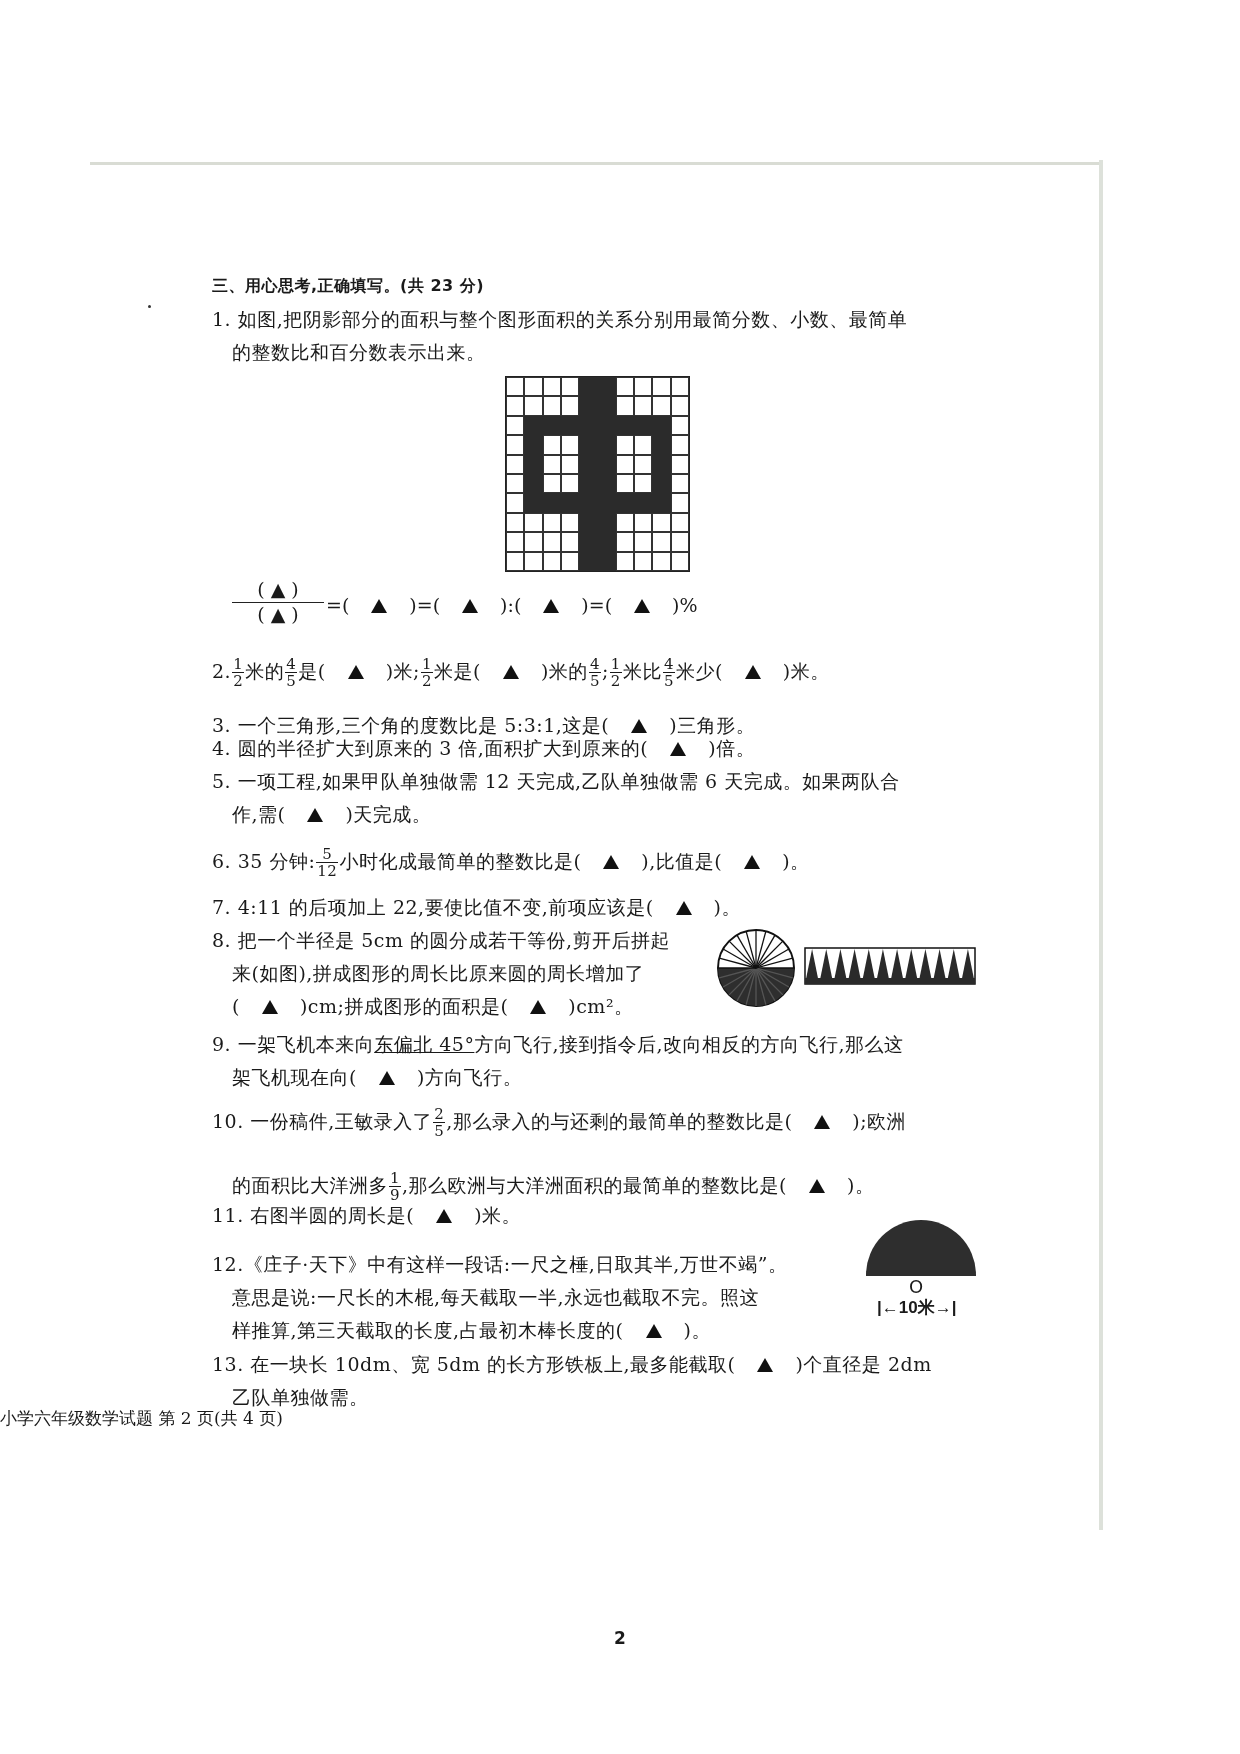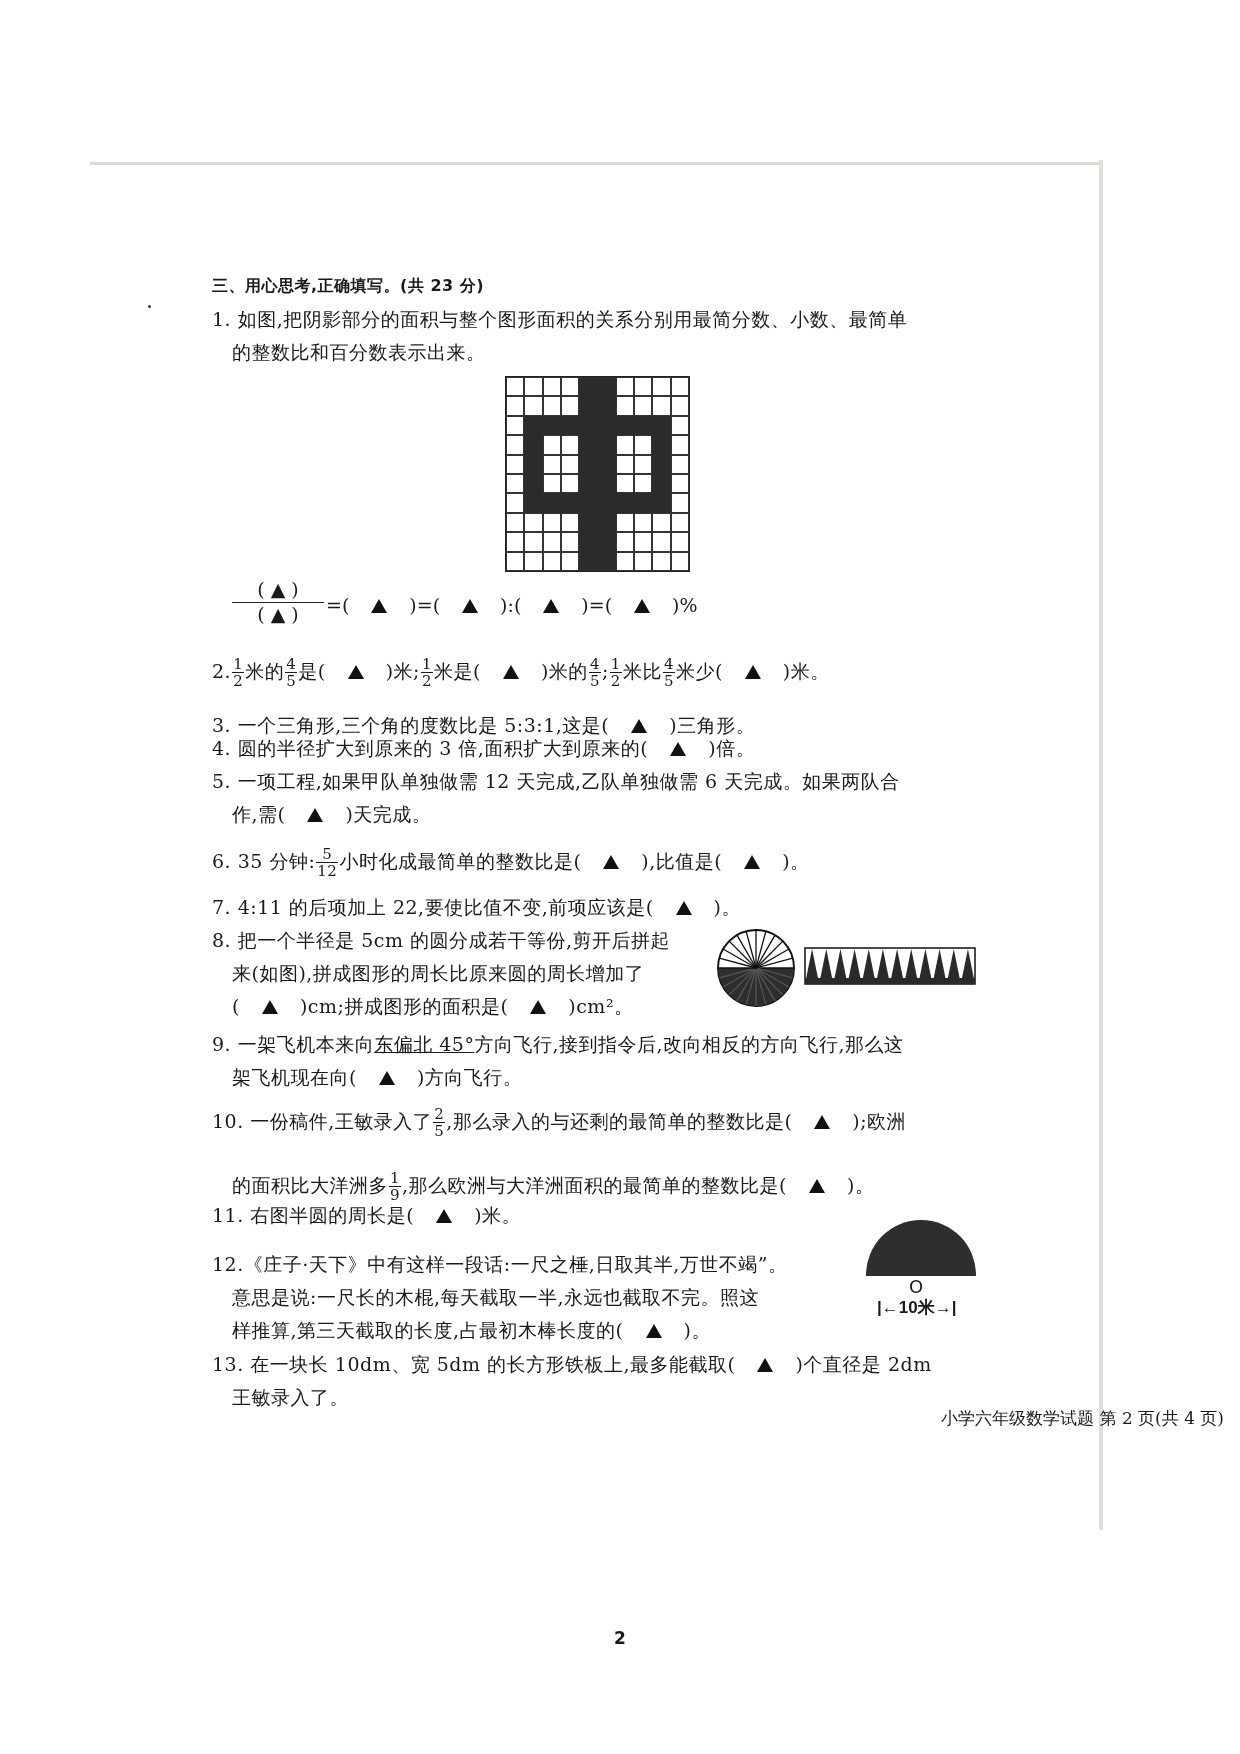--- a/index.html
+++ b/index.html
@@ -22,21 +22,21 @@
   .cell { border: 1px solid #333; box-sizing: border-box; background: #fff; }
   .cell.s { background: #2b2b2b; border-color: #2b2b2b; }
   .bigfrac { position: absolute; left: 232px; top: 578px; width: 92px; text-align: center; font-size: 19px; }
   .bigfrac .num { border-bottom: 1.5px solid #222; padding-bottom: 2px; }
   .eqrest { position: absolute; left: 326px; top: 594px; font-size: 19px; white-space: nowrap; }
   .fig8 { position: absolute; left: 716px; top: 926px; }
   .semi { position: absolute; left: 866px; top: 1220px; width: 110px; height: 56px; background: #2e2e2e;
           border-radius: 55px 55px 0 0; }
   .semi-o { position: absolute; left: 909px; top: 1276px; font-family: "DejaVu Sans", sans-serif; font-size: 18px; }
   .semi-dim { position: absolute; left: 832px; top: 1296px; font-family: Liberation Sans, sans-serif; font-size: 17px; font-weight: bold; white-space: nowrap; margin-left: 45px; }
-  .footer { position: absolute; left: 0; width: 1224px; top: 1407px; text-align: right; font-size: 17px; }
+  .footer { position: absolute; left: 0; width: 1224px; top: 1407px; text-align: left; font-size: 17px; }
   .pageno { position: absolute; left: 0; width: 1240px; top: 1628px; text-align: center;
             font-family: "DejaVu Sans", "Liberation Sans", sans-serif; font-weight: bold; font-size: 17px; }
 </style>
 </head>
 <body>
 
 <div class="border-top"></div>
 <div class="border-right"></div>
 <div class="speck" style="left:148px;top:305px"></div>
 
@@ -263,16 +263,16 @@
 
 <div class="line" style="left:212px;top:1252px">12.《庄子·天下》中有这样一段话:一尺之棰,日取其半,万世不竭”。</div>
 <div class="line" style="left:232px;top:1285px">意思是说:一尺长的木棍,每天截取一半,永远也截取不完。照这</div>
 <div class="line" style="left:232px;top:1318px">
   <span>样推算,第三天截取的长度,占最初木棒长度的(</span><span class="tri"></span><span>)。</span>
 </div>
 
 <div class="line" style="left:212px;top:1352px">
   <span>13. 在一块长 10dm、宽 5dm 的长方形铁板上,最多能截取(</span><span class="tri"></span><span>)个直径是 2dm</span>
 </div>
-<div class="line" style="left:232px;top:1385px">王敏录入了。</div>
+<div class="line" style="left:232px;top:1385px">乙队单独做需。</div>
 
 <div class="footer">小学六年级数学试题   第 2 页(共 4 页)</div>
 <div class="pageno">2</div>
 
 </body></html>

